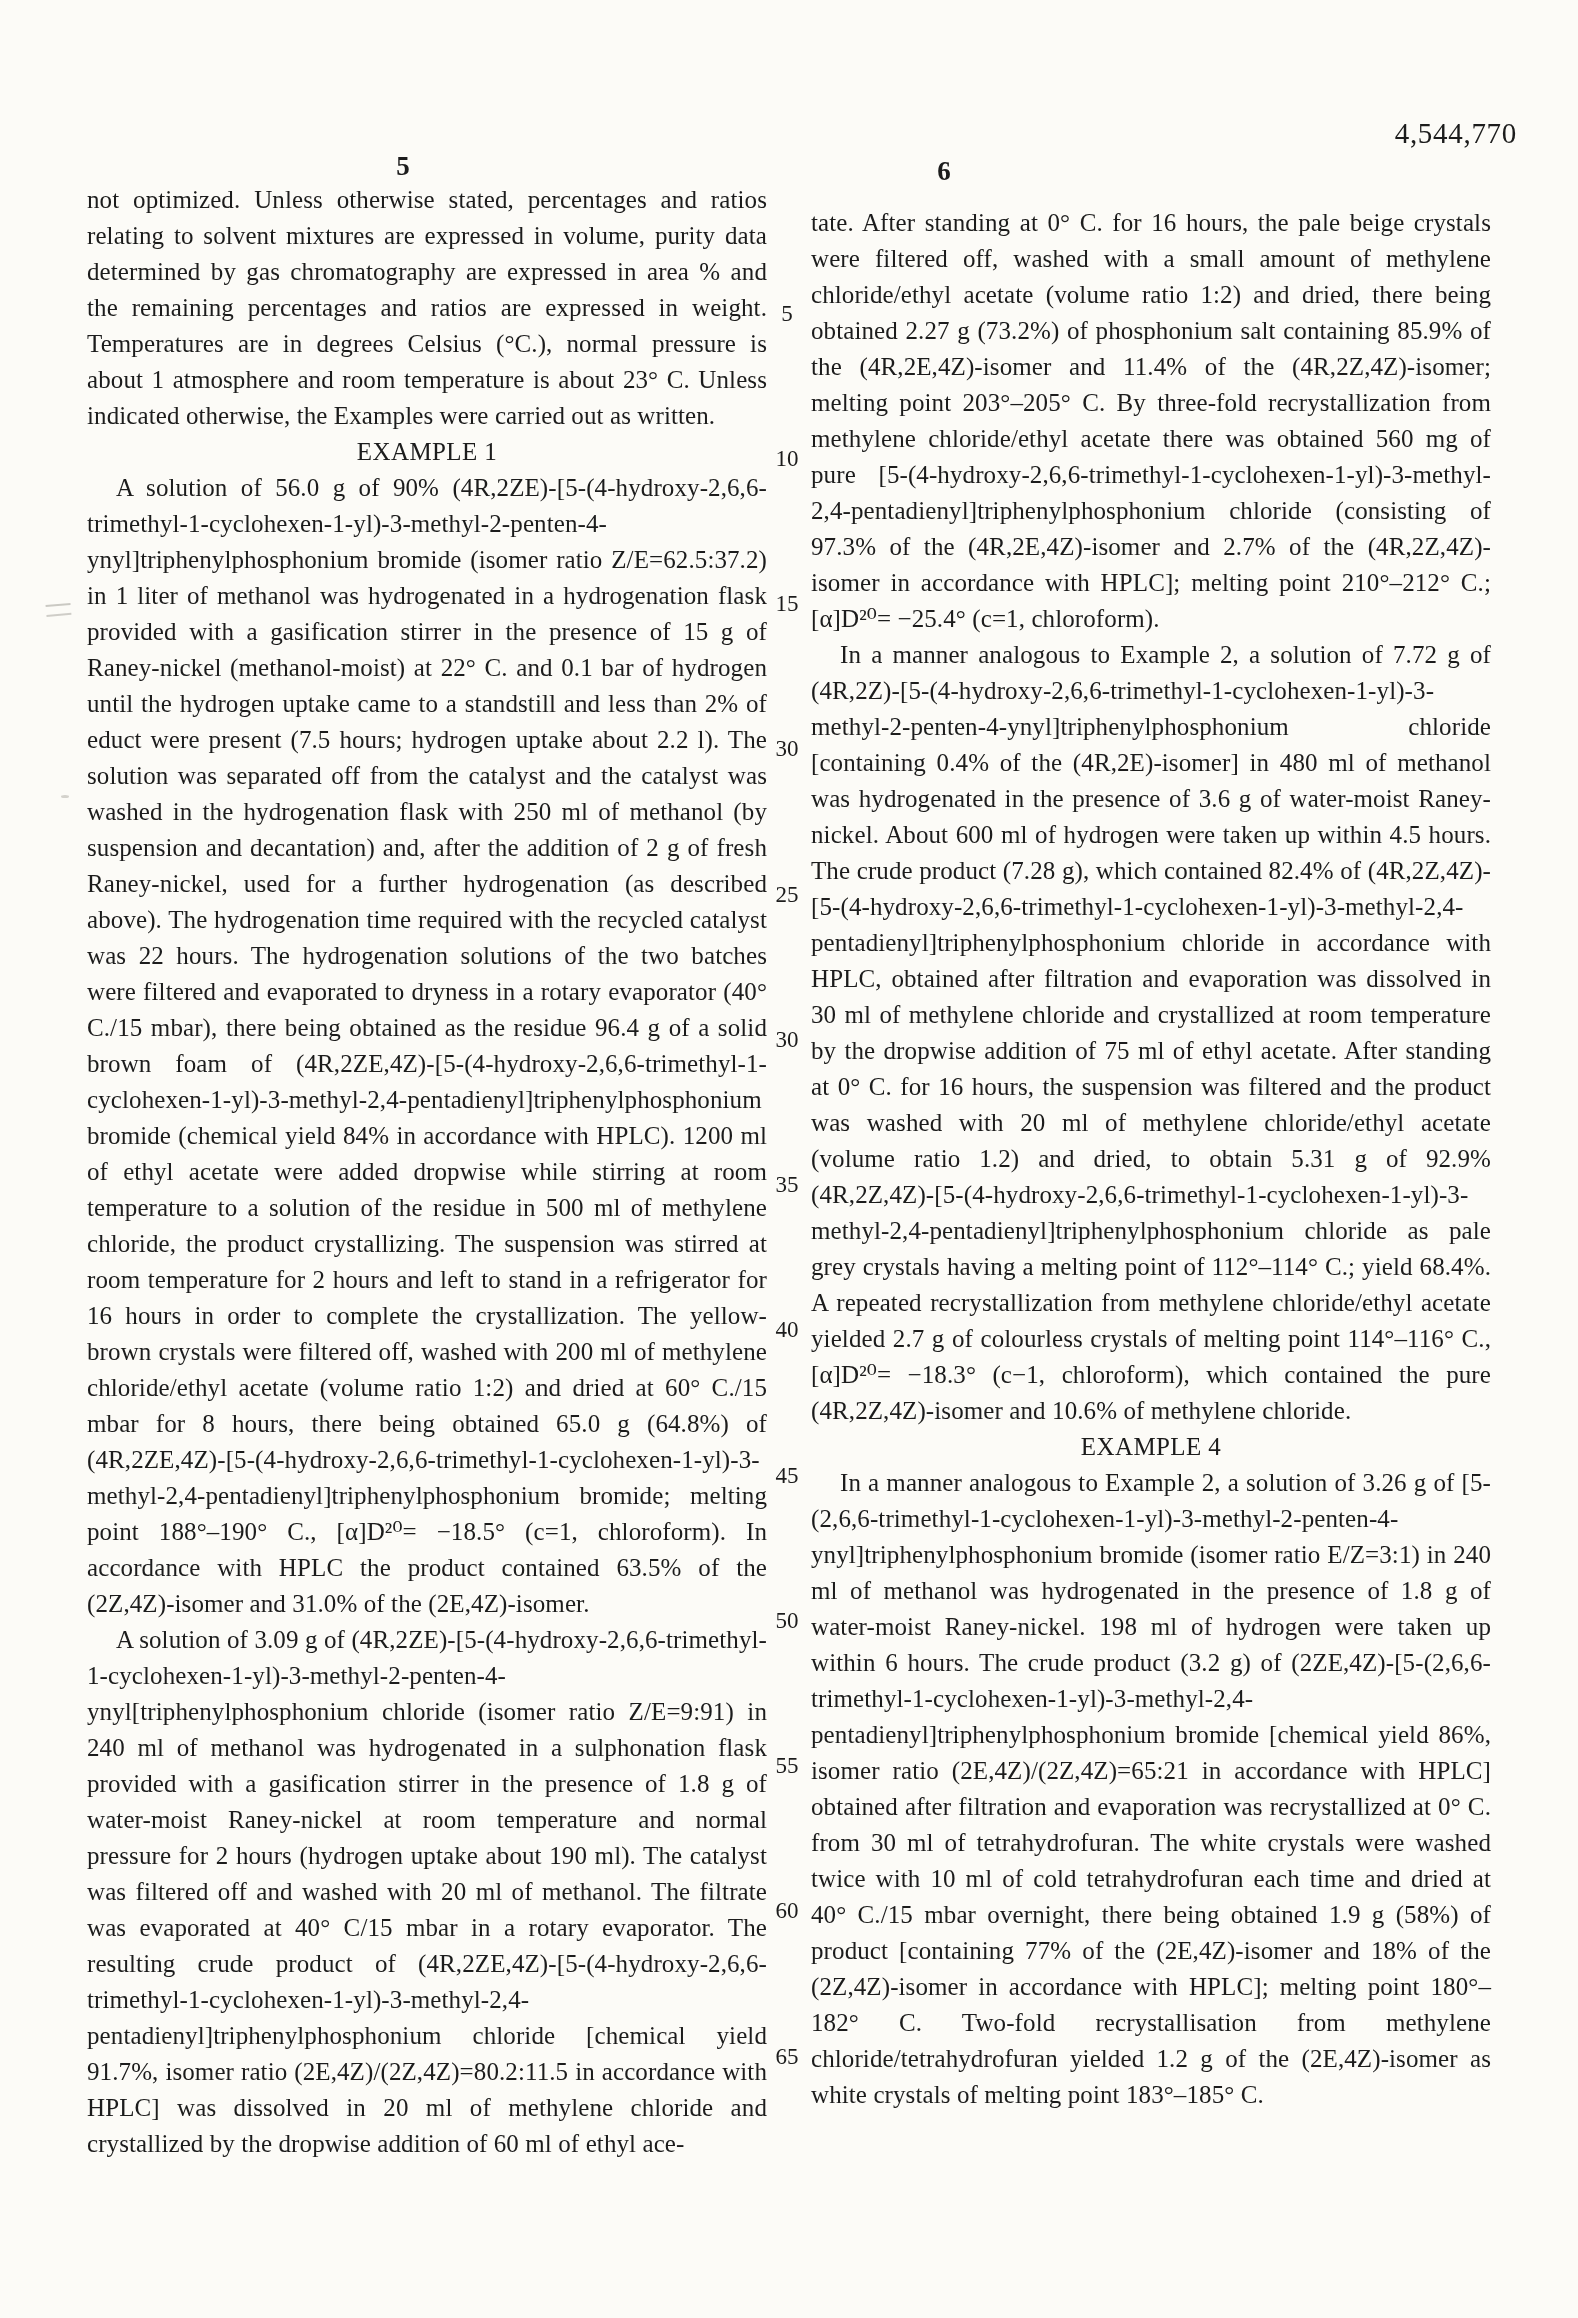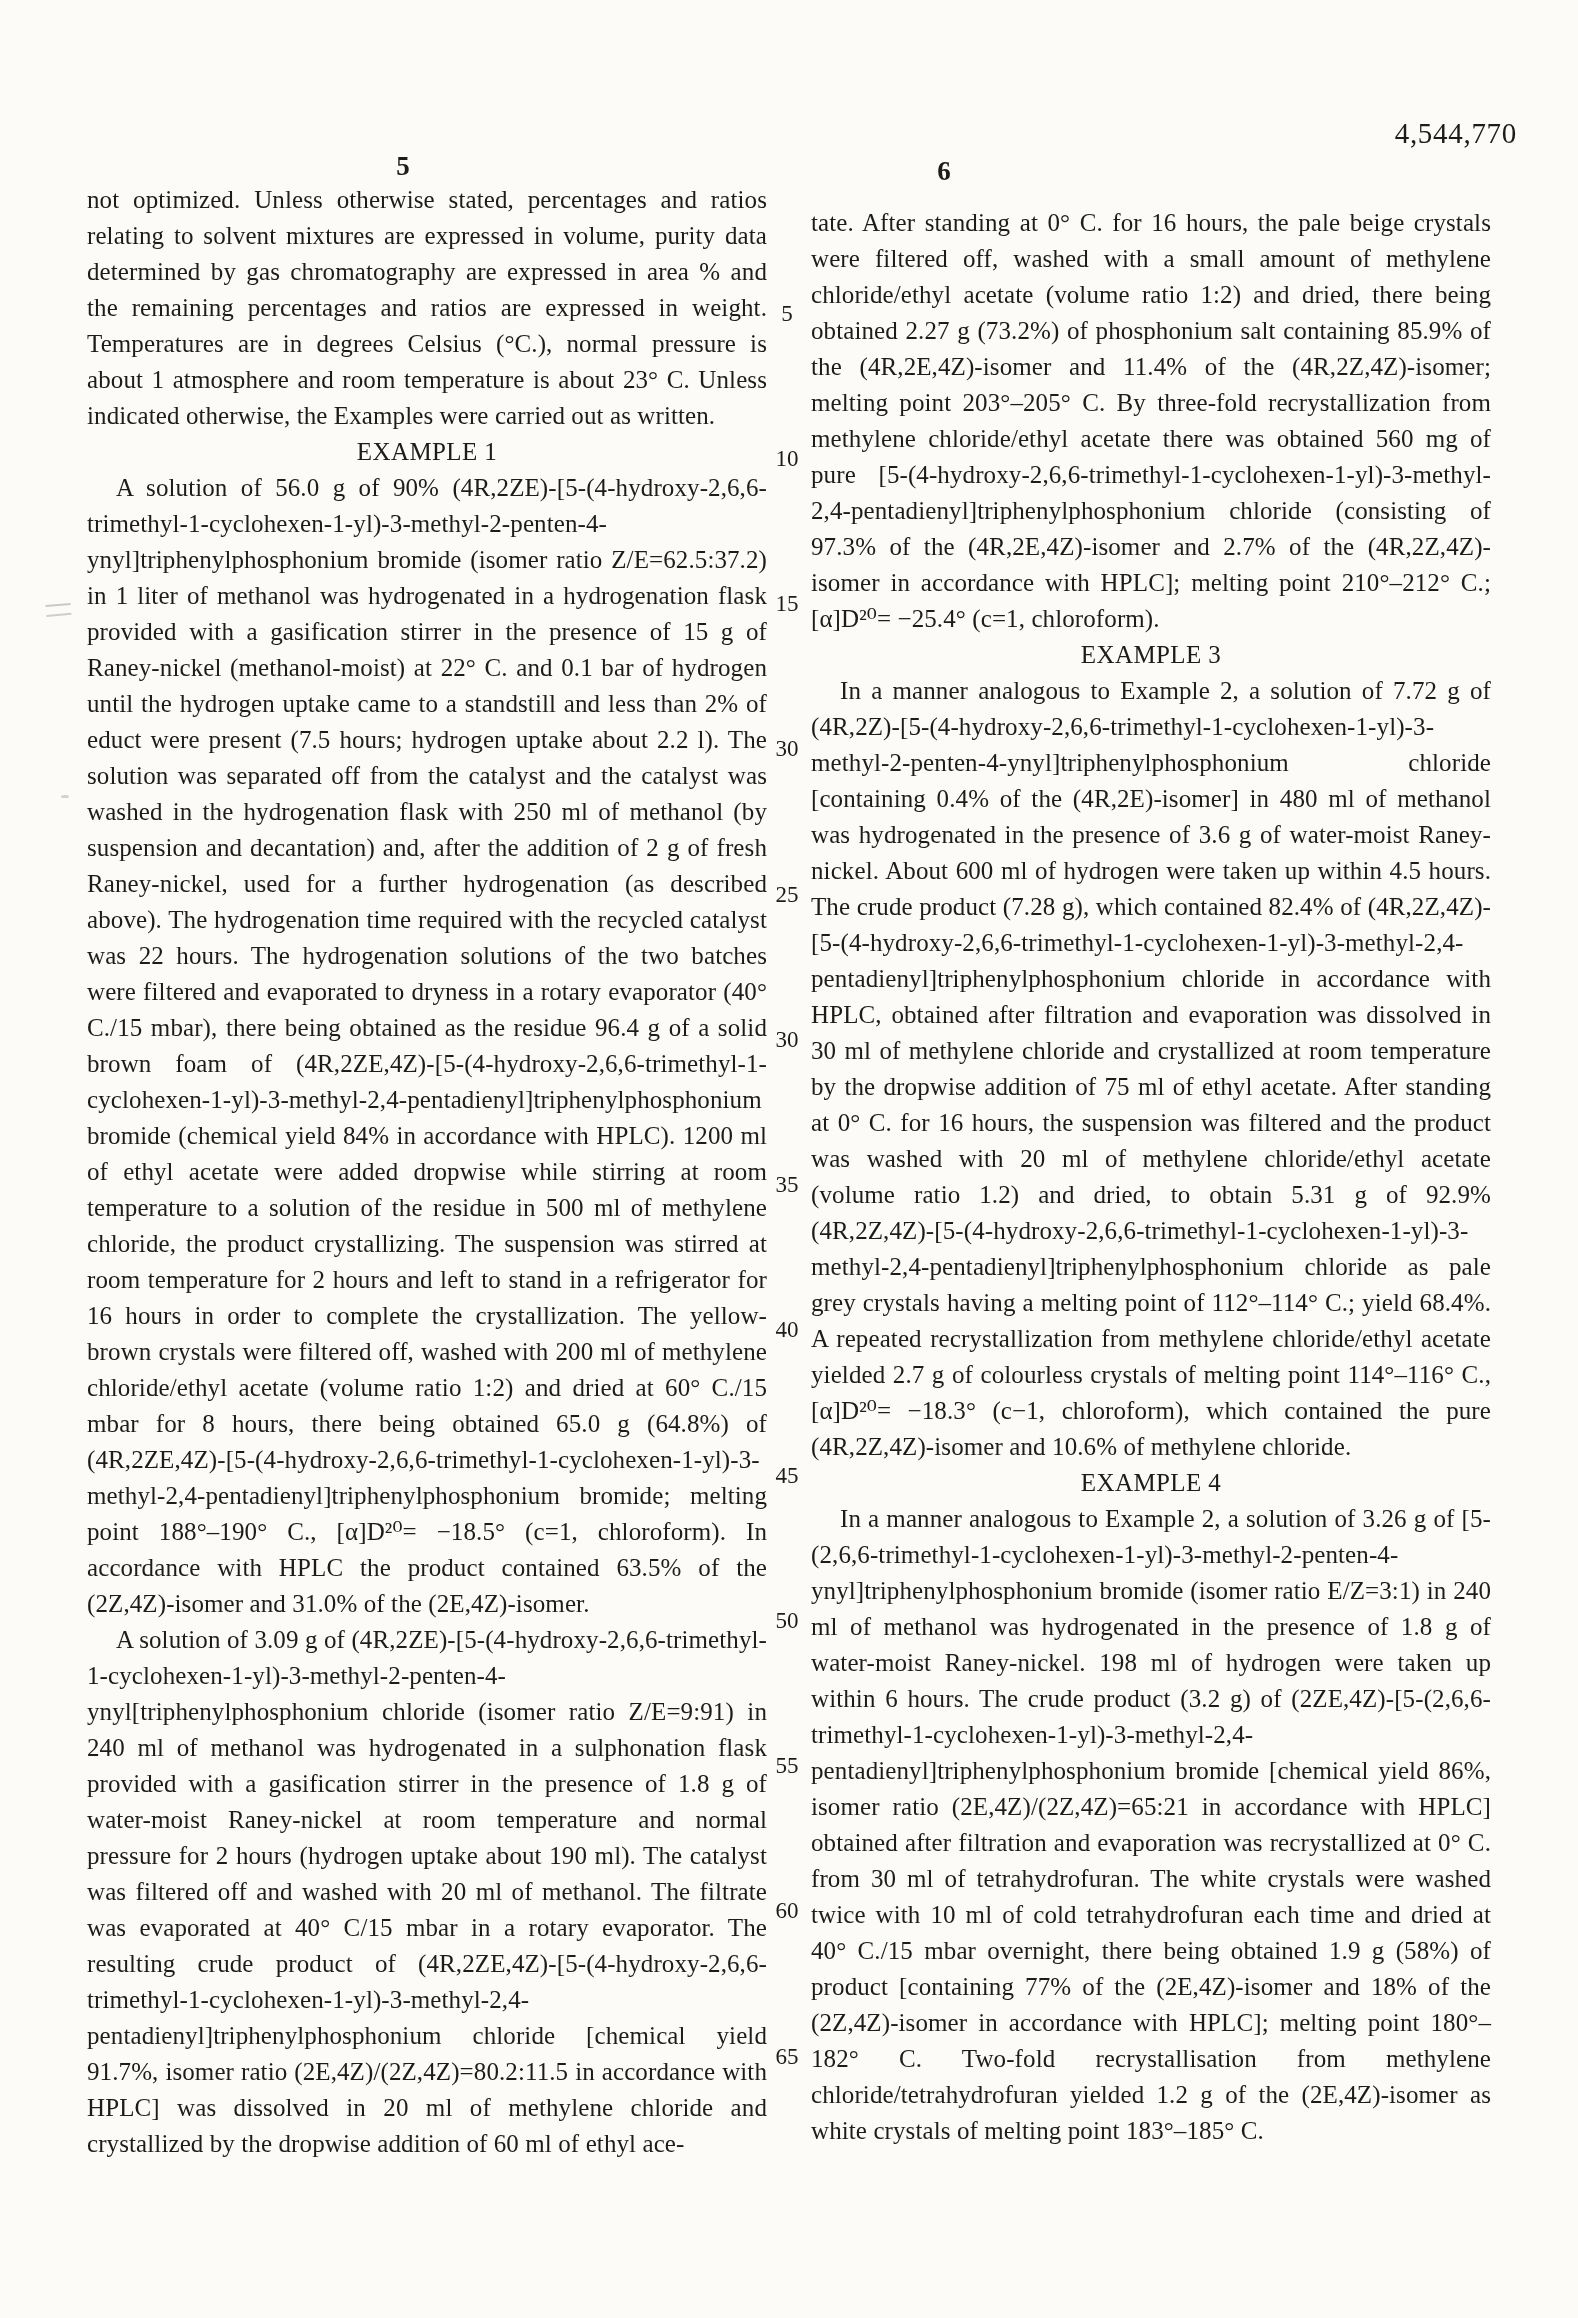--- a/index.html
+++ b/index.html
@@ -114,21 +114,20 @@
 
   <div class="column column-left">
     <p class="body-para">not optimized. Unless otherwise stated, percentages and ratios relating to solvent mixtures are expressed in volume, purity data determined by gas chromatography are expressed in area % and the remaining percentages and ratios are expressed in weight. Temperatures are in degrees Celsius (°C.), normal pressure is about 1 atmosphere and room temperature is about 23° C. Unless indicated otherwise, the Examples were carried out as written.</p>
     <p class="example-heading">EXAMPLE 1</p>
     <p class="body-para indent">A solution of 56.0 g of 90% (4R,2ZE)-[5-(4-hydroxy-2,6,6-trimethyl-1-cyclohexen-1-yl)-3-methyl-2-penten-4-ynyl]triphenylphosphonium bromide (isomer ratio Z/E=62.5:37.2) in 1 liter of methanol was hydrogenated in a hydrogenation flask provided with a gasification stirrer in the presence of 15 g of Raney-nickel (methanol-moist) at 22° C. and 0.1 bar of hydrogen until the hydrogen uptake came to a standstill and less than 2% of educt were present (7.5 hours; hydrogen uptake about 2.2 l). The solution was separated off from the catalyst and the catalyst was washed in the hydrogenation flask with 250 ml of methanol (by suspension and decantation) and, after the addition of 2 g of fresh Raney-nickel, used for a further hydrogenation (as described above). The hydrogenation time required with the recycled catalyst was 22 hours. The hydrogenation solutions of the two batches were filtered and evaporated to dryness in a rotary evaporator (40° C./15 mbar), there being obtained as the residue 96.4 g of a solid brown foam of (4R,2ZE,4Z)-[5-(4-hydroxy-2,6,6-trimethyl-1-cyclohexen-1-yl)-3-methyl-2,4-pentadienyl]triphenylphosphonium bromide (chemical yield 84% in accordance with HPLC). 1200 ml of ethyl acetate were added dropwise while stirring at room temperature to a solution of the residue in 500 ml of methylene chloride, the product crystallizing. The suspension was stirred at room temperature for 2 hours and left to stand in a refrigerator for 16 hours in order to complete the crystallization. The yellow-brown crystals were filtered off, washed with 200 ml of methylene chloride/ethyl acetate (volume ratio 1:2) and dried at 60° C./15 mbar for 8 hours, there being obtained 65.0 g (64.8%) of (4R,2ZE,4Z)-[5-(4-hydroxy-2,6,6-trimethyl-1-cyclohexen-1-yl)-3-methyl-2,4-pentadienyl]triphenylphosphonium bromide; melting point 188°–190° C., [α]D²⁰= −18.5° (c=1, chloroform). In accordance with HPLC the product contained 63.5% of the (2Z,4Z)-isomer and 31.0% of the (2E,4Z)-isomer.</p>
     <p class="body-para indent">A solution of 3.09 g of (4R,2ZE)-[5-(4-hydroxy-2,6,6-trimethyl-1-cyclohexen-1-yl)-3-methyl-2-penten-4-ynyl[triphenylphosphonium chloride (isomer ratio Z/E=9:91) in 240 ml of methanol was hydrogenated in a sulphonation flask provided with a gasification stirrer in the presence of 1.8 g of water-moist Raney-nickel at room temperature and normal pressure for 2 hours (hydrogen uptake about 190 ml). The catalyst was filtered off and washed with 20 ml of methanol. The filtrate was evaporated at 40° C/15 mbar in a rotary evaporator. The resulting crude product of (4R,2ZE,4Z)-[5-(4-hydroxy-2,6,6-trimethyl-1-cyclohexen-1-yl)-3-methyl-2,4-pentadienyl]triphenylphosphonium chloride [chemical yield 91.7%, isomer ratio (2E,4Z)/(2Z,4Z)=80.2:11.5 in accordance with HPLC] was dissolved in 20 ml of methylene chloride and crystallized by the dropwise addition of 60 ml of ethyl ace-</p>
   </div>
 
   <div class="column column-right">
     <p class="body-para">tate. After standing at 0° C. for 16 hours, the pale beige crystals were filtered off, washed with a small amount of methylene chloride/ethyl acetate (volume ratio 1:2) and dried, there being obtained 2.27 g (73.2%) of phosphonium salt containing 85.9% of the (4R,2E,4Z)-isomer and 11.4% of the (4R,2Z,4Z)-isomer; melting point 203°–205° C. By three-fold recrystallization from methylene chloride/ethyl acetate there was obtained 560 mg of pure [5-(4-hydroxy-2,6,6-trimethyl-1-cyclohexen-1-yl)-3-methyl-2,4-pentadienyl]triphenylphosphonium chloride (consisting of 97.3% of the (4R,2E,4Z)-isomer and 2.7% of the (4R,2Z,4Z)-isomer in accordance with HPLC]; melting point 210°–212° C.; [α]D²⁰= −25.4° (c=1, chloroform).</p>
-    <p class="example-heading">EXAMPLE 3</p>
     <p class="body-para indent">In a manner analogous to Example 2, a solution of 7.72 g of (4R,2Z)-[5-(4-hydroxy-2,6,6-trimethyl-1-cyclohexen-1-yl)-3-methyl-2-penten-4-ynyl]triphenylphosphonium chloride [containing 0.4% of the (4R,2E)-isomer] in 480 ml of methanol was hydrogenated in the presence of 3.6 g of water-moist Raney-nickel. About 600 ml of hydrogen were taken up within 4.5 hours. The crude product (7.28 g), which contained 82.4% of (4R,2Z,4Z)-[5-(4-hydroxy-2,6,6-trimethyl-1-cyclohexen-1-yl)-3-methyl-2,4-pentadienyl]triphenylphosphonium chloride in accordance with HPLC, obtained after filtration and evaporation was dissolved in 30 ml of methylene chloride and crystallized at room temperature by the dropwise addition of 75 ml of ethyl acetate. After standing at 0° C. for 16 hours, the suspension was filtered and the product was washed with 20 ml of methylene chloride/ethyl acetate (volume ratio 1.2) and dried, to obtain 5.31 g of 92.9% (4R,2Z,4Z)-[5-(4-hydroxy-2,6,6-trimethyl-1-cyclohexen-1-yl)-3-methyl-2,4-pentadienyl]triphenylphosphonium chloride as pale grey crystals having a melting point of 112°–114° C.; yield 68.4%. A repeated recrystallization from methylene chloride/ethyl acetate yielded 2.7 g of colourless crystals of melting point 114°–116° C., [α]D²⁰= −18.3° (c−1, chloroform), which contained the pure (4R,2Z,4Z)-isomer and 10.6% of methylene chloride.</p>
     <p class="example-heading">EXAMPLE 4</p>
     <p class="body-para indent">In a manner analogous to Example 2, a solution of 3.26 g of [5-(2,6,6-trimethyl-1-cyclohexen-1-yl)-3-methyl-2-penten-4-ynyl]triphenylphosphonium bromide (isomer ratio E/Z=3:1) in 240 ml of methanol was hydrogenated in the presence of 1.8 g of water-moist Raney-nickel. 198 ml of hydrogen were taken up within 6 hours. The crude product (3.2 g) of (2ZE,4Z)-[5-(2,6,6-trimethyl-1-cyclohexen-1-yl)-3-methyl-2,4-pentadienyl]triphenylphosphonium bromide [chemical yield 86%, isomer ratio (2E,4Z)/(2Z,4Z)=65:21 in accordance with HPLC] obtained after filtration and evaporation was recrystallized at 0° C. from 30 ml of tetrahydrofuran. The white crystals were washed twice with 10 ml of cold tetrahydrofuran each time and dried at 40° C./15 mbar overnight, there being obtained 1.9 g (58%) of product [containing 77% of the (2E,4Z)-isomer and 18% of the (2Z,4Z)-isomer in accordance with HPLC]; melting point 180°–182° C. Two-fold recrystallisation from methylene chloride/tetrahydrofuran yielded 1.2 g of the (2E,4Z)-isomer as white crystals of melting point 183°–185° C.</p>
   </div>
 
   <div class="artifact-marks"></div>
   <div class="artifact-dot"></div>
 
 </div>
 

